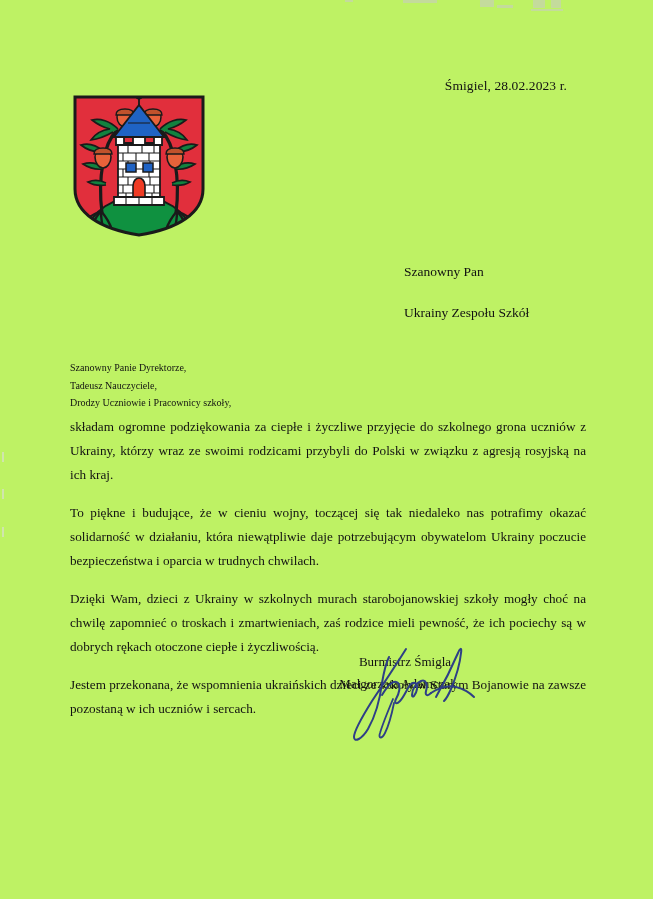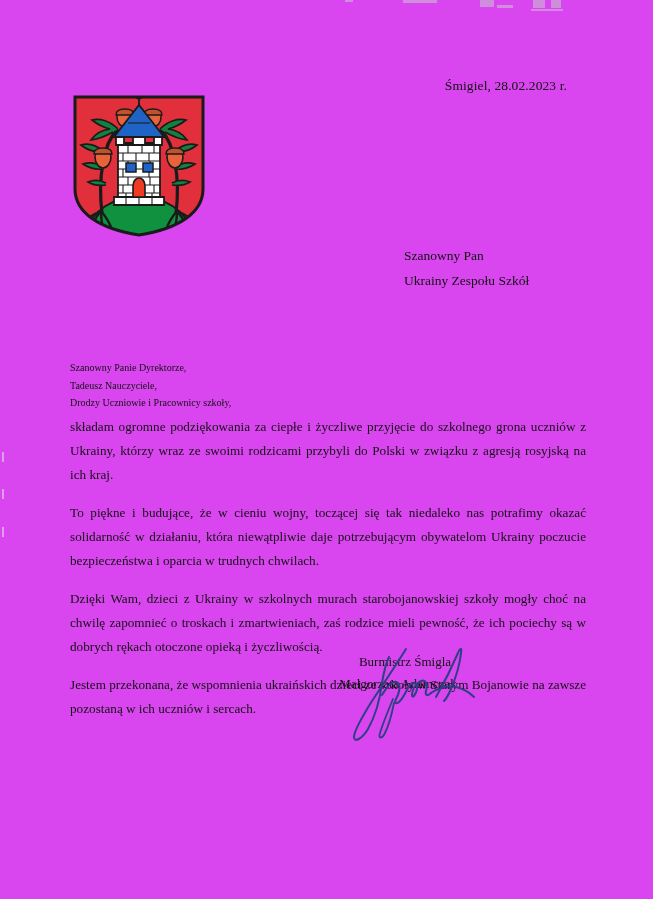--- a/index.html
+++ b/index.html
@@ -9,21 +9,21 @@
     background: #ffffff;
   }
   body {
     font-family: "Liberation Serif", "DejaVu Serif", serif;
     color: #111111;
   }
   .page {
     position: relative;
     width: 653px;
     height: 899px;
-    background: #d946ef;
+    background: #bef264;
     overflow: hidden;
   }
 
   
   .scan-artifacts {
     position: absolute;
     top: 0;
     left: 0;
     width: 653px;
     height: 14px;
@@ -68,21 +68,21 @@
   .coat-of-arms svg { display: block; width: 100%; height: 100%; }
 
   
   .addressee {
     position: absolute;
     left: 404px;
     top: 243px;
     font-size: 13.5px;
     line-height: 25px;
   }
-  .addressee div { white-space: nowrap; }
+  .addressee div { white-space: nowrap; margin-top: 16px; }
 
   
   .salutation {
     position: absolute;
     left: 70px;
     top: 359px;
     font-size: 10px;
     line-height: 17.5px;
     width: 520px;
   }
@@ -250,21 +250,21 @@
 
   <div class="salutation">
     <div>Szanowny Panie Dyrektorze,</div>
     <div>Tadeusz Nauczyciele,</div>
     <div>Drodzy Uczniowie i Pracownicy szkoły,</div>
   </div>
 
   <div class="body-copy">
     <p>składam ogromne podziękowania za ciepłe i życzliwe przyjęcie do szkolnego grona uczniów z Ukrainy, którzy wraz ze swoimi rodzicami przybyli do Polski w związku z agresją rosyjską na ich kraj.</p>
     <p>To piękne i budujące, że w cieniu wojny, toczącej się tak niedaleko nas potrafimy okazać solidarność w działaniu, która niewątpliwie daje potrzebującym obywatelom Ukrainy poczucie bezpieczeństwa i oparcia w trudnych chwilach.</p>
-    <p>Dzięki Wam, dzieci z Ukrainy w szkolnych murach starobojanowskiej szkoły mogły choć na chwilę zapomnieć o troskach i zmartwieniach, zaś rodzice mieli pewność, że ich pociechy są w dobrych rękach otoczone opieką i życzliwością.</p>
+    <p>Dzięki Wam, dzieci z Ukrainy w szkolnych murach starobojanowskiej szkoły mogły choć na chwilę zapomnieć o troskach i zmartwieniach, zaś rodzice mieli pewność, że ich pociechy są w dobrych rękach otoczone ciepłe i życzliwością.</p>
     <p>Jestem przekonana, że wspomnienia ukraińskich dzieci ze szkoły w Starym Bojanowie na zawsze pozostaną w ich uczniów i sercach.</p>
   </div>
 
   <div class="signature-block">
     <div class="sig-lines">
       <div class="sig-line-1">Burmistrz Śmigla</div>
       <div>Małgorzata Adamczak</div>
     </div>
     <div class="sig-ink">
       <svg viewBox="0 0 220 100" xmlns="http://www.w3.org/2000/svg">

